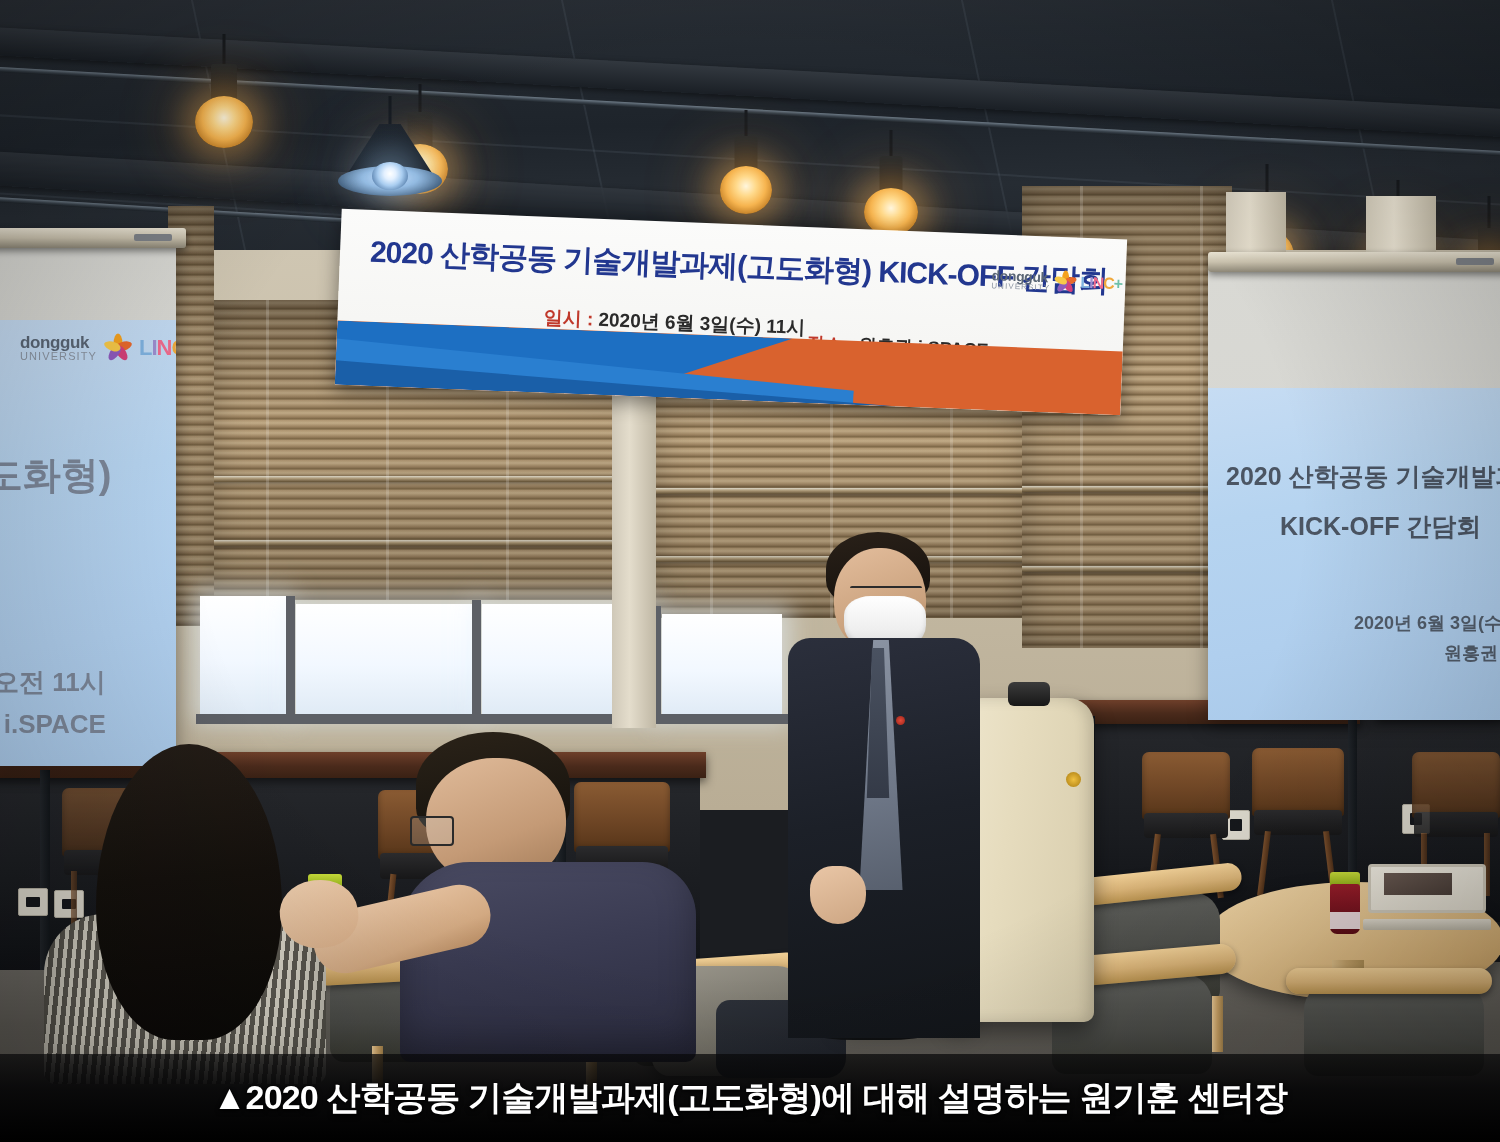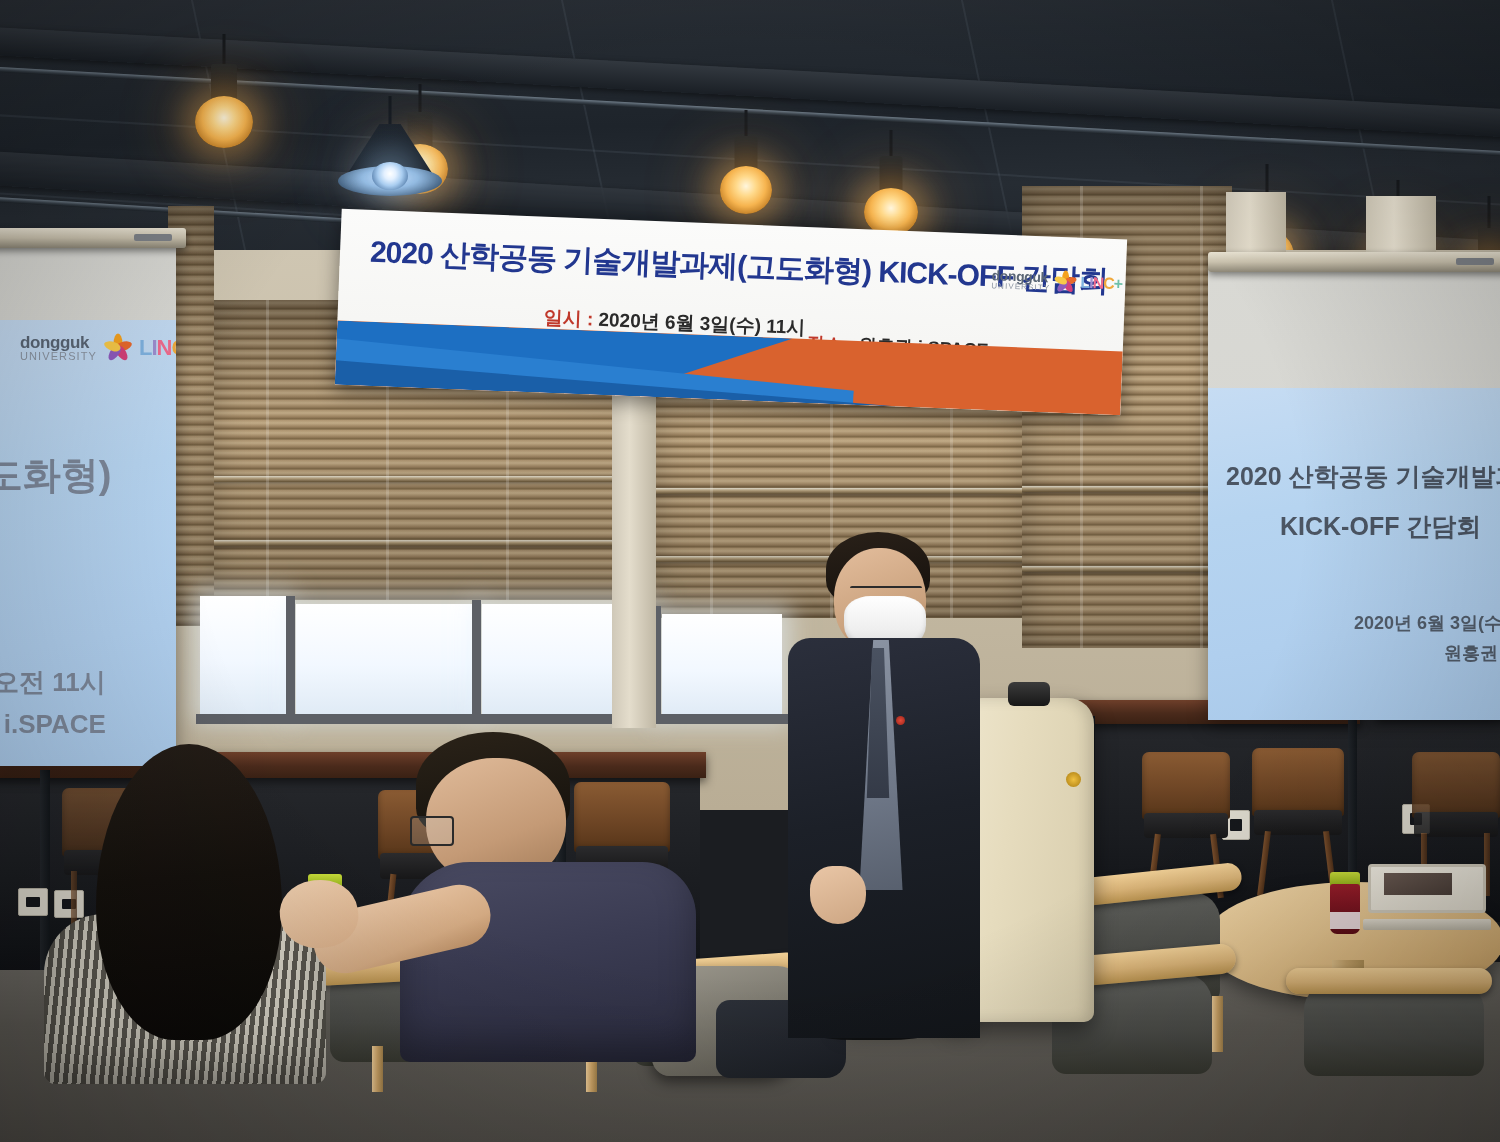--- a/index.html
+++ b/index.html
@@ -791,14 +791,17 @@
     <div class="cushion" style="left:30px; top:22px; width:160px; height:100px;"></div>
     <div class="arm" style="left:0px; top:0px; width:214px; height:30px; transform:rotate(-5deg);"></div>
   </div>
   <div class="wood-chair" style="left:1280px; top:968px; width:220px; height:120px;">
     <div class="cushion" style="left:24px; top:14px; width:180px; height:94px;"></div>
     <div class="arm" style="left:6px; top:0px; width:206px; height:26px;"></div>
   </div>
 
   <div class="vignette"></div>
 
+  <div id="caption-band">
+    <div id="caption-text">▲2020 산학공동 기술개발과제(고도화형)에 대해 설명하는 원기훈 센터장</div>
+  </div>
 
 </div>
 
 </body></html>

